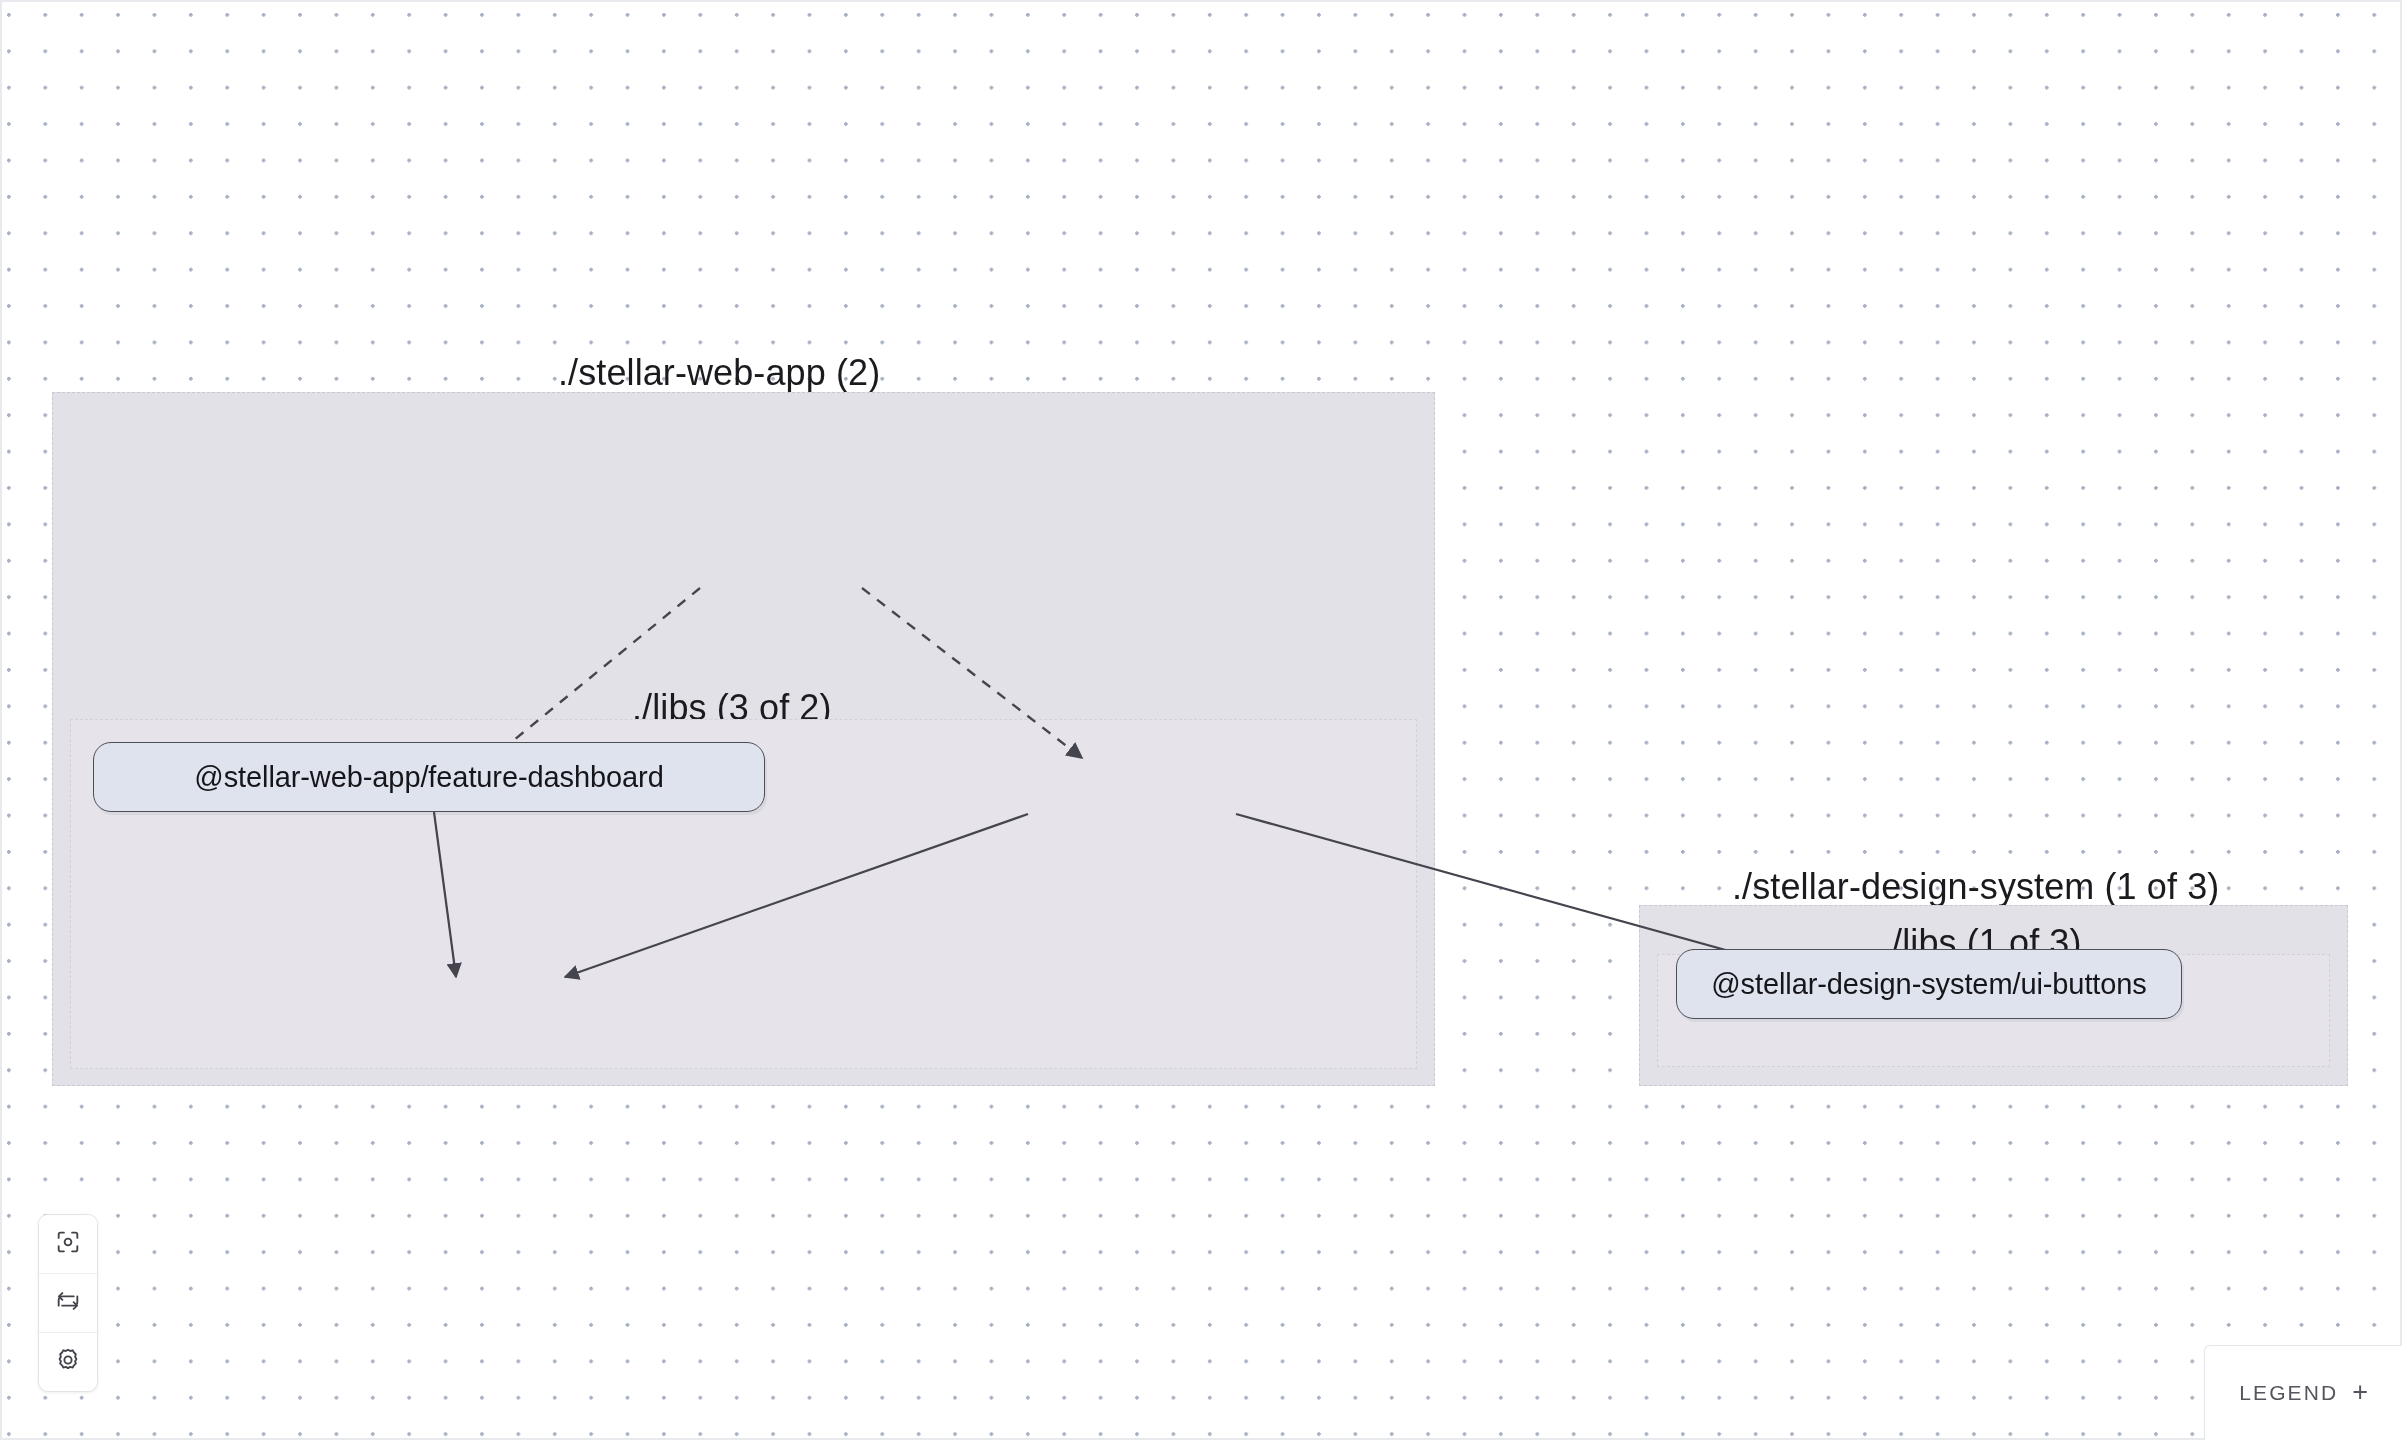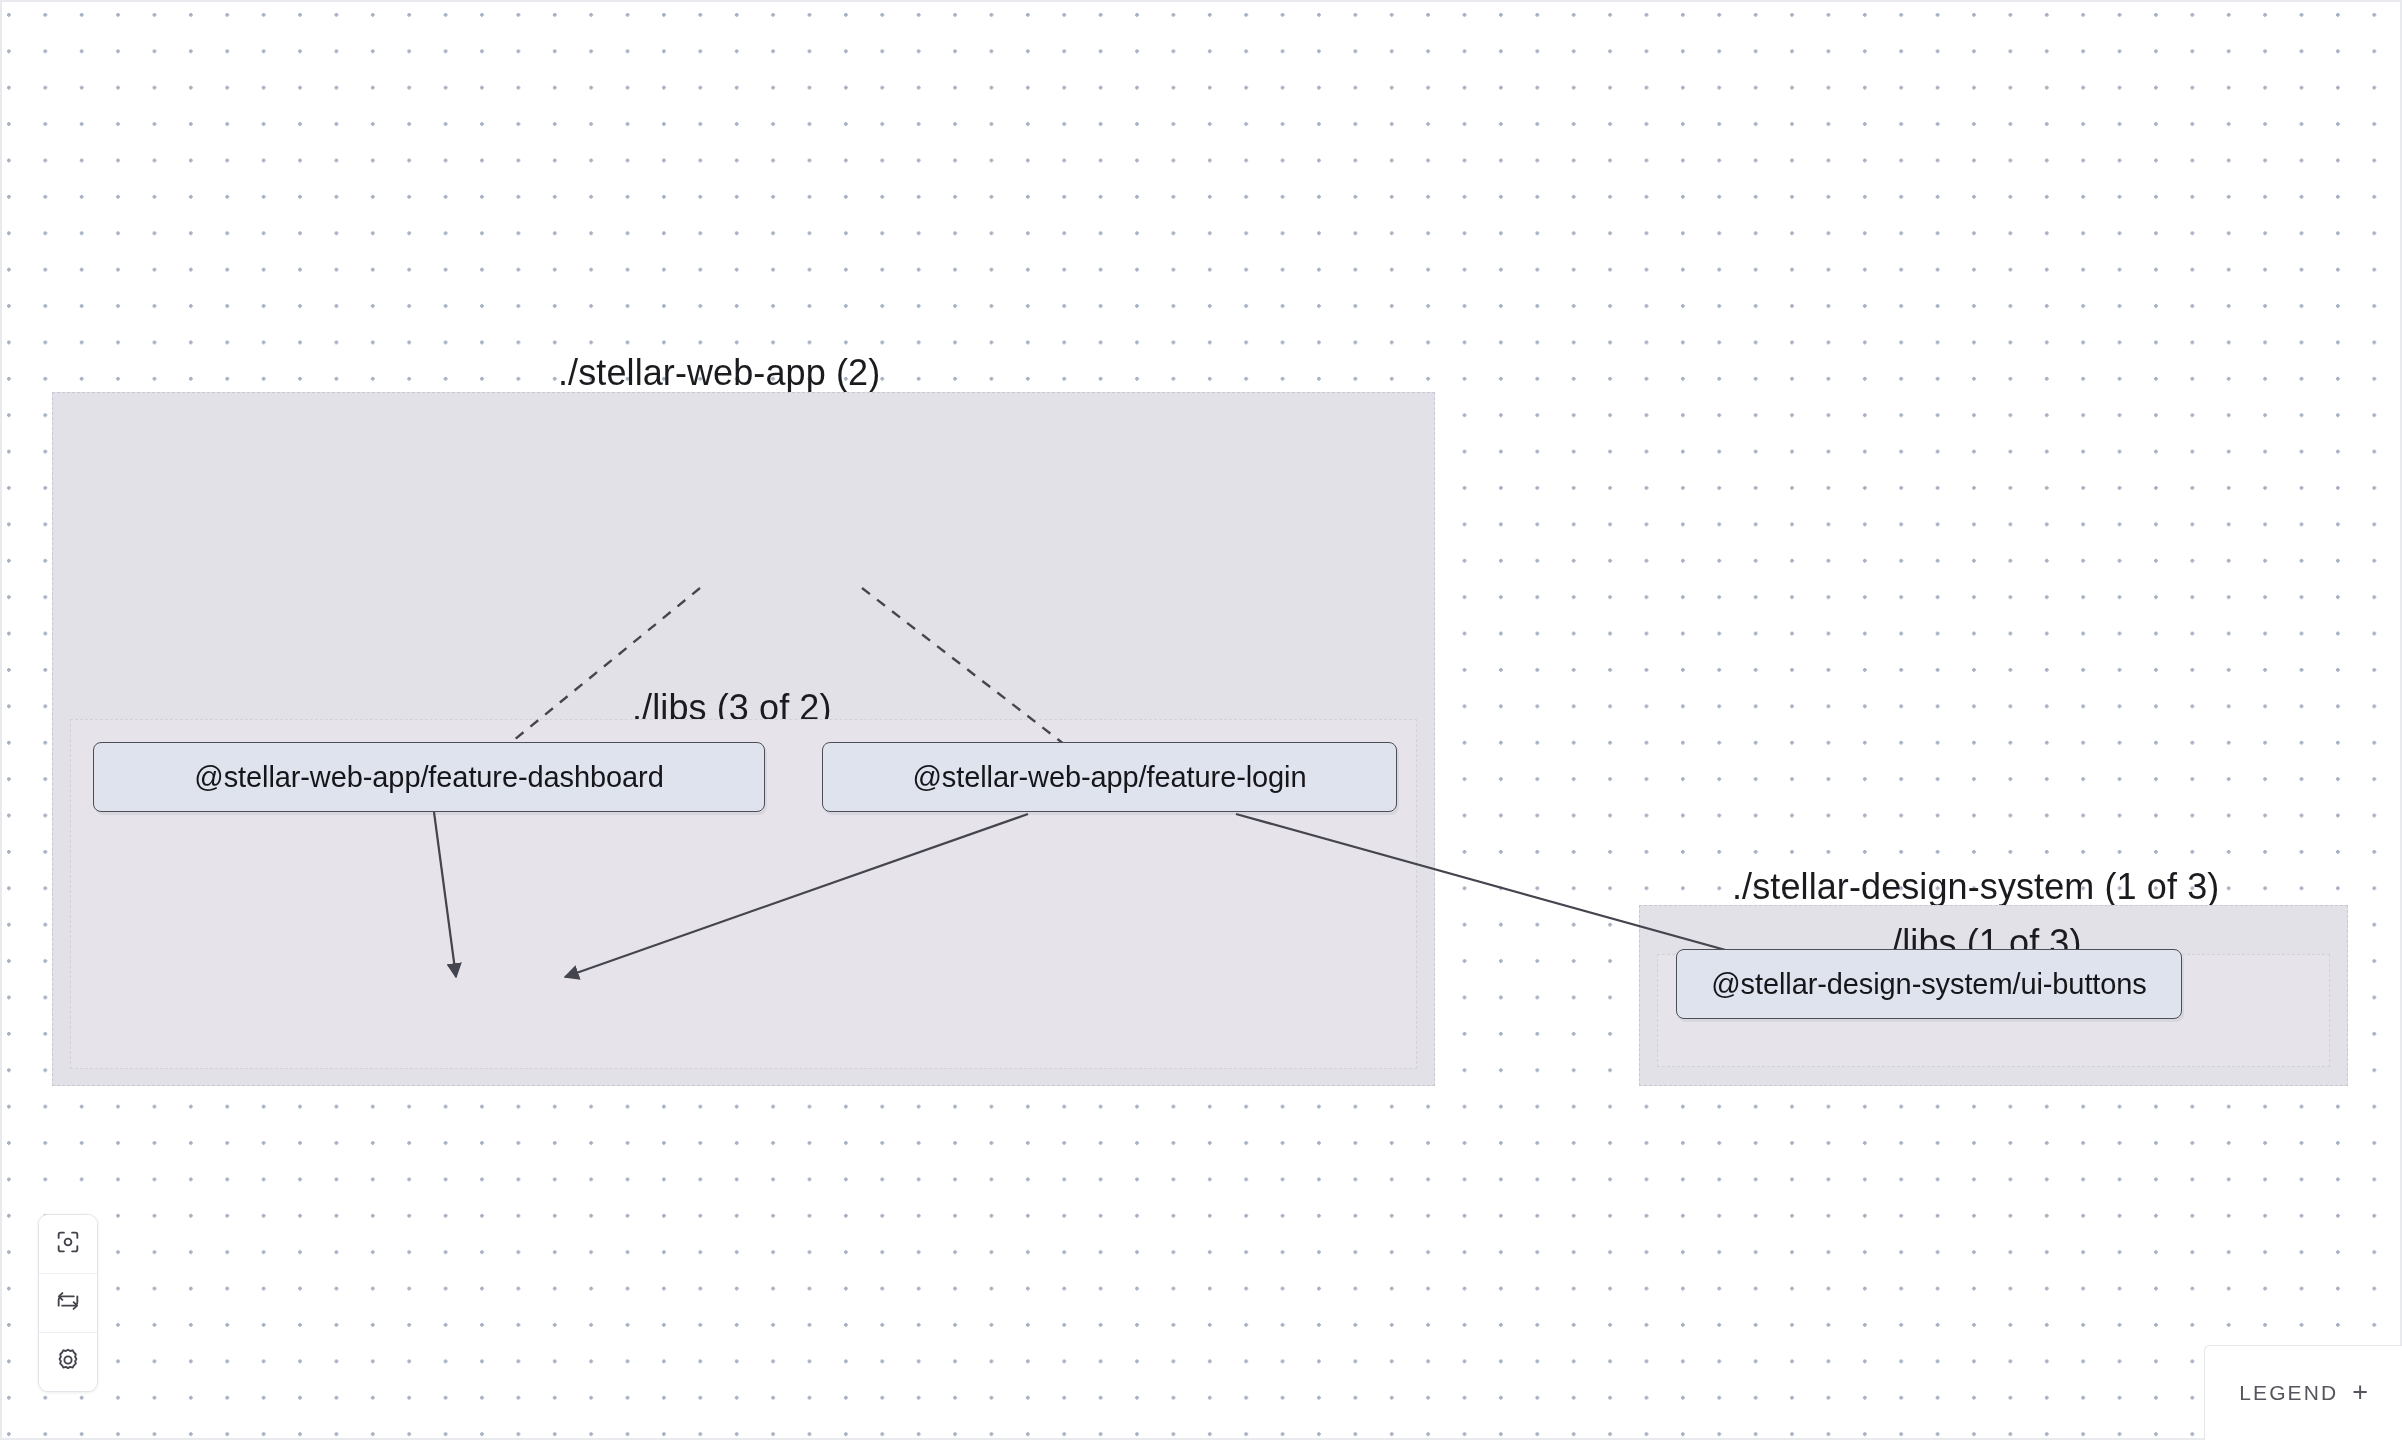--- a/index.html
+++ b/index.html
@@ -92,21 +92,21 @@
     color: #16161a;
     white-space: nowrap;
   }
 
   
   .proj-node {
     position: absolute;
     box-sizing: border-box;
     background: #dfe3ed;
     border: 1.6px solid #4d4d55;
-    border-radius: 8px;
+    border-radius: 18px;
     display: flex;
     align-items: center;
     justify-content: center;
     box-shadow: 2px 3px 0 rgba(100,100,120,0.10);
   }
   .proj-label {
     font-size: 29px;
     color: #16161a;
     white-space: nowrap;
     letter-spacing: -0.1px;
@@ -217,23 +217,20 @@
     <path d="M 1028 814 L 565 977" fill="none" stroke="#45454f" stroke-width="2.2" marker-end="url(#arrow)"></path>
 
     <path d="M 1236 814 L 1855 986" fill="none" stroke="#45454f" stroke-width="2.2" marker-end="url(#arrow)"></path>
   </svg>
 
 
   <div class="proj-node" style="left:93px; top:742px; width:672px; height:70px;">
     <span class="proj-label">@stellar-web-app/feature-dashboard</span>
   </div>
 
-  <div class="proj-node" style="left:822px; top:742px; width:575px; height:70px;">
-    <span class="proj-label">@stellar-web-app/feature-login</span>
-  </div>
 
 
   <div class="proj-node" style="left:1676px; top:949px; width:506px; height:70px;">
     <span class="proj-label">@stellar-design-system/ui-buttons</span>
   </div>
 
   <div class="toolbar">
 
     <div class="toolbar-btn">
       <span>

